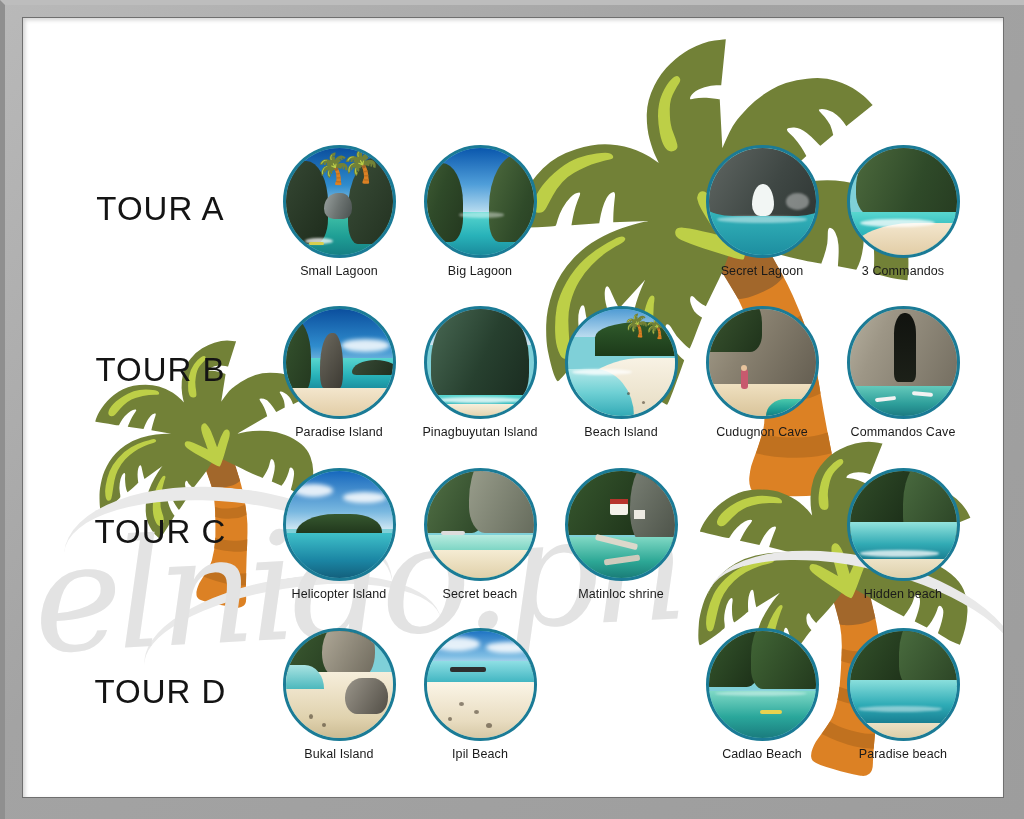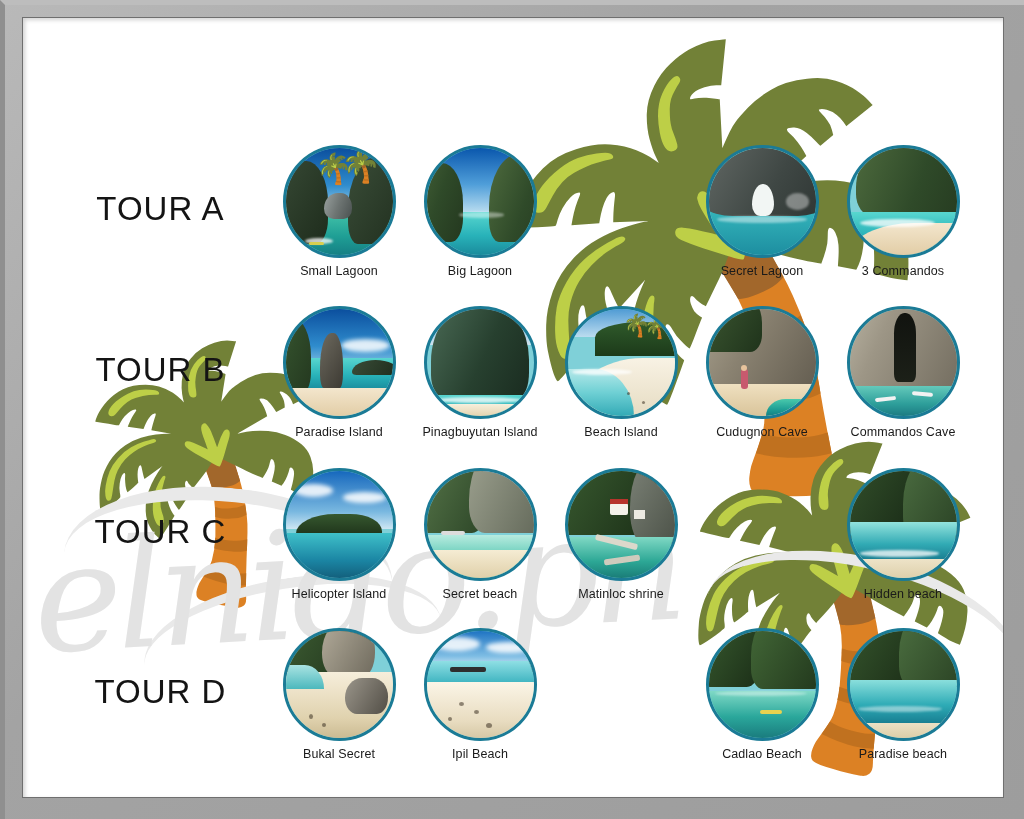--- a/index.html
+++ b/index.html
@@ -439,21 +439,21 @@
                 <div class="scene">
     <div class="cliff dark" style="left:-16%;top:-30%;width:96%;height:72%;background:linear-gradient(120deg,#46693a,#1d3019)"></div>
     <div class="cliff rock" style="left:34%;top:-10%;width:50%;height:52%;border-radius:44% 38% 22% 24%/58% 54% 42% 40%;background:linear-gradient(120deg,#b3ac9b,#6f6a5d)"></div>
     <div class="sand" style="height:62%;background:linear-gradient(#f6eedb,#e0d2ae 70%,#cbbb93)"></div>
     <div class="sea pale" style="height:22%;width:36%;left:0;bottom:46%;border-radius:0 50% 0 0/0 100% 0 0;background:linear-gradient(#a9e3e2,#4cb8bd)"></div>
     <div class="cliff rock" style="left:56%;top:44%;width:40%;height:34%;border-radius:40% 36% 26% 28%/54% 50% 46% 44%;background:linear-gradient(120deg,#9a958a,#524e46)"></div>
     <div class="speck" style="left:22%;top:78%;width:4px;height:5px"></div>
     <div class="speck" style="left:34%;top:86%;width:4px;height:4px"></div>
                 </div>
               </div>
-              <div class="caption">Bukal Secret</div>
+              <div class="caption">Bukal Island</div>
             </div>
             <div class="cell cell-1">
               <div class="thumb">
                 <div class="scene">
     <div class="sky deep" style="height:34%;background:linear-gradient(#1f74c3,#7ebde4 70%,#cfe7f4)"></div>
     <div class="cloud" style="left:6%;top:6%;width:44%;height:13%"></div>
     <div class="cloud" style="left:56%;top:10%;width:42%;height:11%"></div>
     <div class="cliff dark" style="left:66%;top:28%;width:44%;height:10%;border-radius:50% 50% 20% 20%/90% 90% 20% 20%;background:#2f4a3a"></div>
     <div class="sea turq" style="height:22%;bottom:50%;background:linear-gradient(#8fdfe4,#37b0bd)"></div>
     <div class="sand" style="height:52%;background:linear-gradient(#fbf5e7,#e8dcc0 70%,#d6c8a6)"></div>

